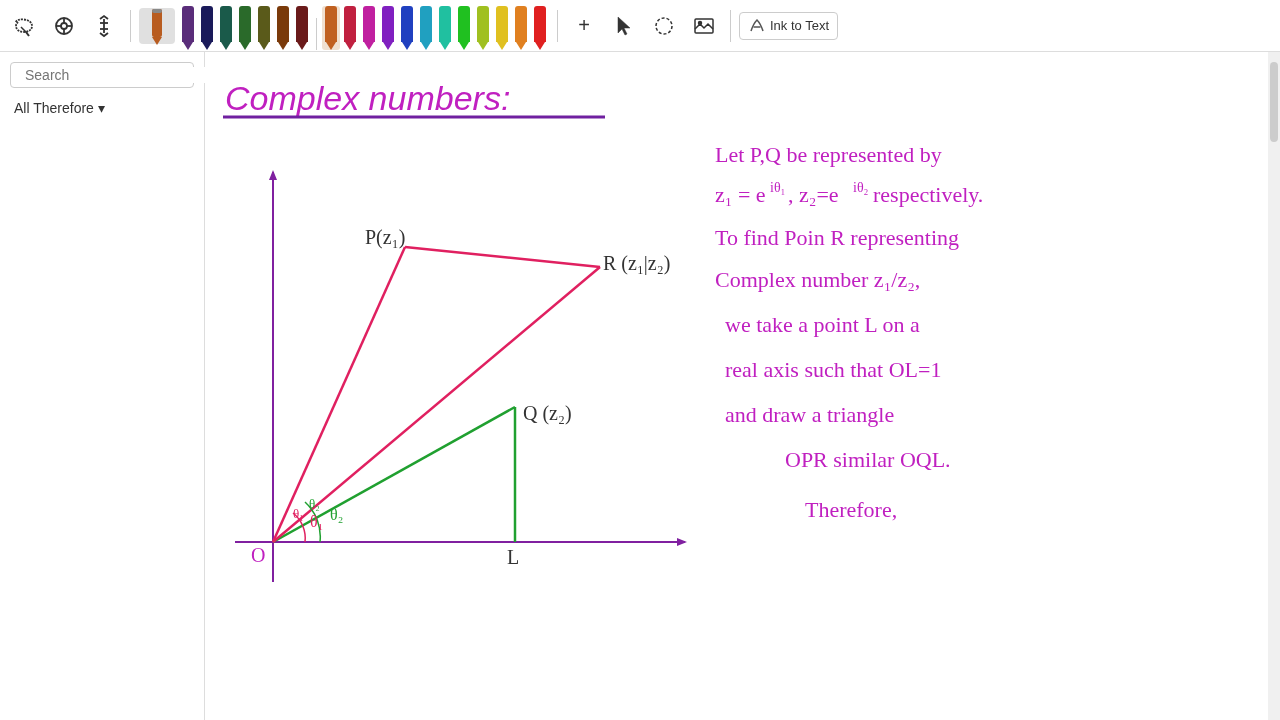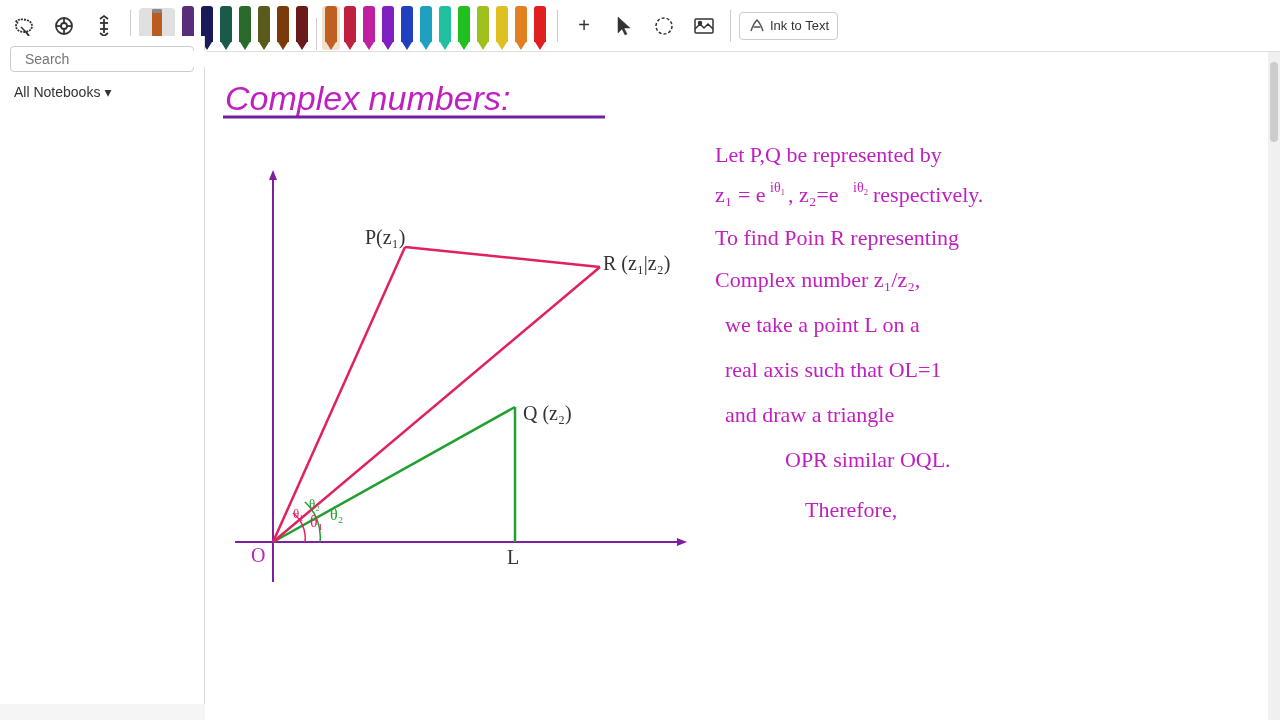--- a/index.html
+++ b/index.html
@@ -81,21 +81,21 @@
       background: #fff;
       font-size: 13px;
       color: #333;
       white-space: nowrap;
     }
 
     
     #sidebar {
       position: absolute;
       left: 0;
-      top: 36px;
+      top: 52px;
       width: 205px;
       height: 668px;
       background: #fff;
       border-right: 1px solid #ddd;
       padding: 10px;
     }
 
     .search-box {
       display: flex;
       align-items: center;
@@ -348,21 +348,21 @@
 <div id="sidebar">
   <div class="search-box">
     <svg width="14" height="14" viewBox="0 0 14 14" fill="none" stroke="#888" stroke-width="1.5">
       <circle cx="6" cy="6" r="4"></circle>
       <line x1="9.5" y1="9.5" x2="13" y2="13"></line>
     </svg>
     <input type="text" value="" placeholder="Search" style="">
     <span class="search-close">×</span>
   </div>
   <div class="notebooks-dropdown">
-    <span>All Notebooks</span>
+    <span>All Therefore</span>
     <span>▾</span>
   </div>
 </div>
 
 <div id="canvas-area">
   <svg id="main-svg" xmlns="http://www.w3.org/2000/svg">
 
     <text x="20" y="58" font-family="'Comic Sans MS', cursive, sans-serif" font-size="34" fill="#c020c0" font-style="italic">Complex numbers:</text>
 
     <line x1="18" y1="65" x2="400" y2="65" stroke="#7020a0" stroke-width="3"></line>

